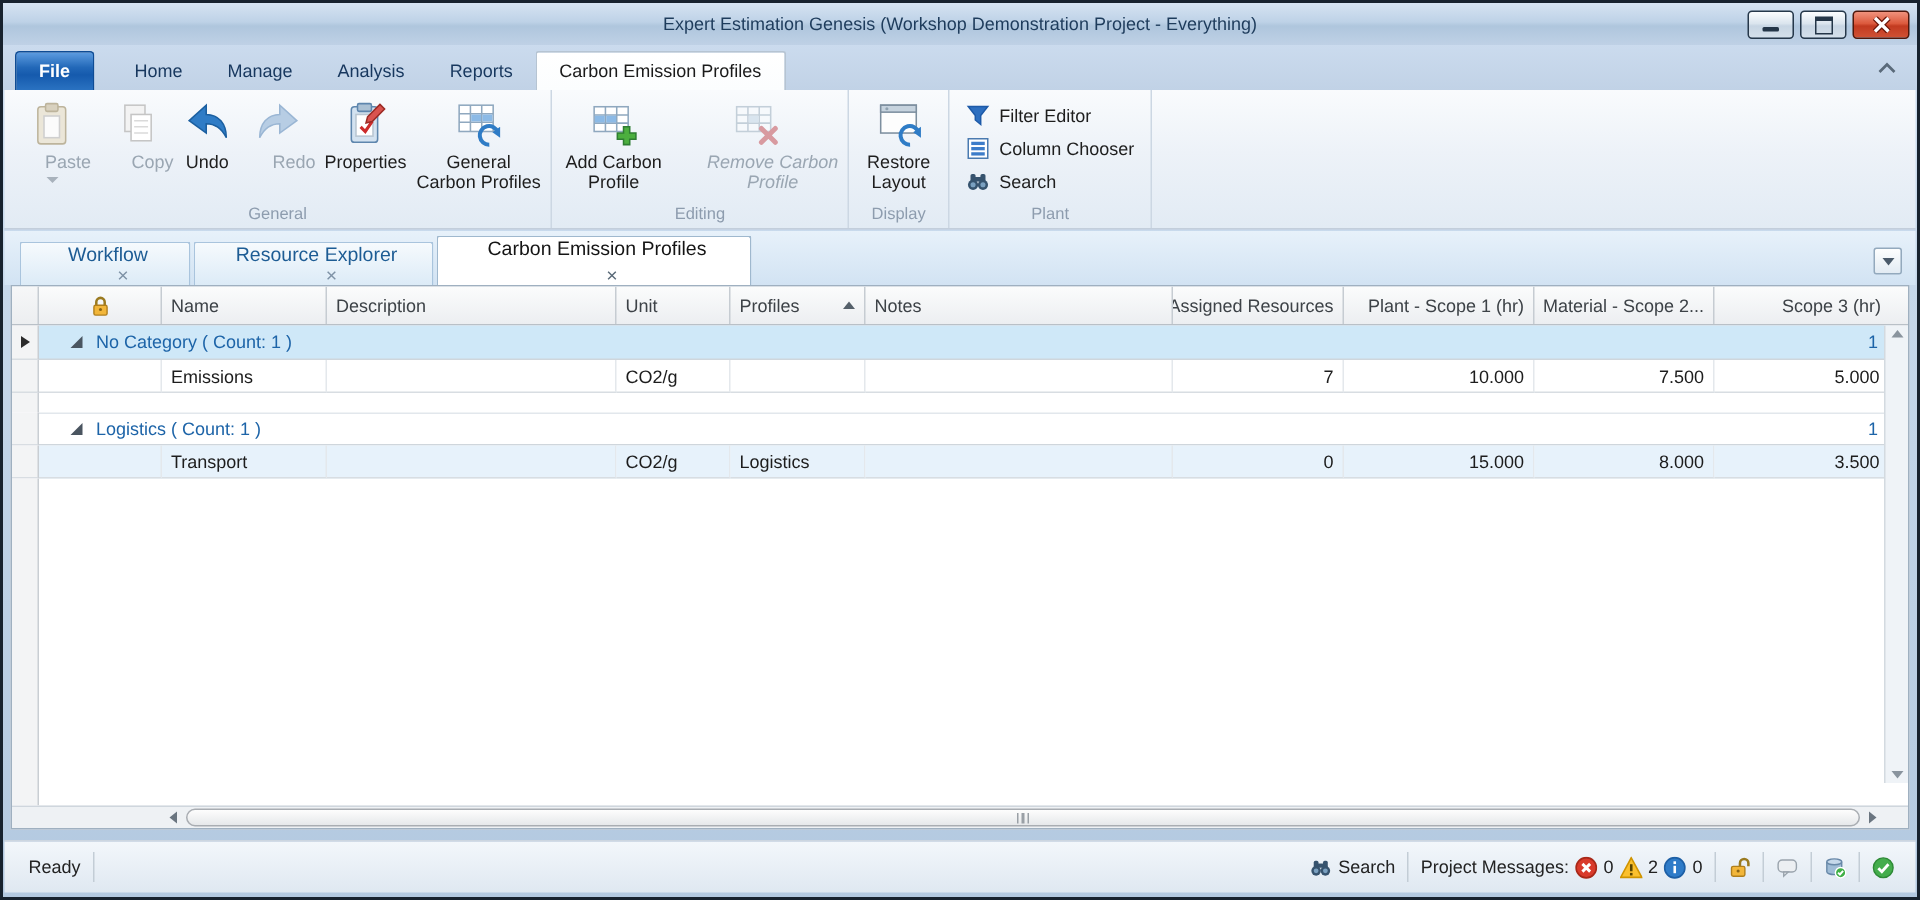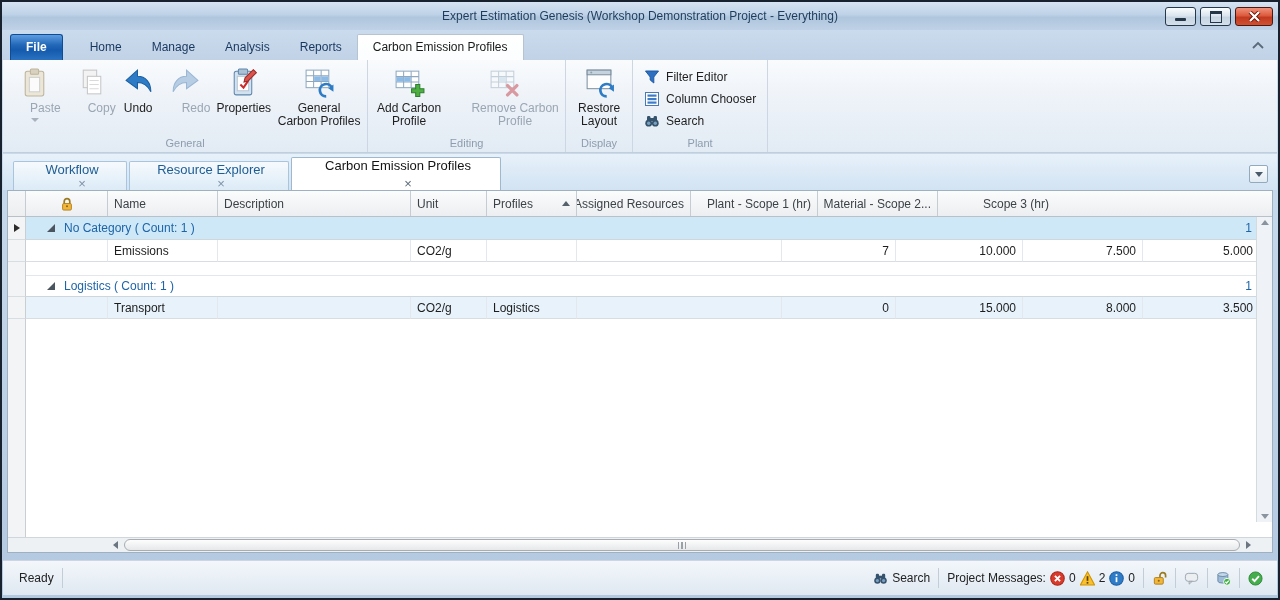--- a/index.html
+++ b/index.html
@@ -27,21 +27,21 @@
   .ribbon{position:absolute;left:1px;top:58px;right:1px;height:93px;background:linear-gradient(#f9fbfd,#edf2f8 45%,#e2ebf4);border-bottom:1px solid #c3cedb;display:flex;box-sizing:border-box;}
   .rgroup{display:flex;flex-direction:column;border-right:1px solid #ccd7e3;padding:1px 3px 0 3px;}
   .rgroup-buttons{flex:1;display:flex;align-items:flex-start;}
   .rgroup-label{height:16px;line-height:15px;text-align:center;font-size:11px;color:#8d9cae;}
   .bigbtn{display:flex;flex-direction:column;align-items:center;padding:3px 3px 0 3px;}
   .bigbtn .icn{height:36px;display:flex;align-items:center;justify-content:center;}
   .bigbtn .icn svg{width:33px;height:33px;}
   .bigbtn .lbl{font-size:12px;color:#1e1e1e;text-align:center;line-height:13px;margin-top:2px;}
   .bigbtn.disabled .lbl{color:#9aa6b2;margin-left:21px;}
   .caret{width:0;height:0;border-left:4px solid transparent;border-right:4px solid transparent;border-top:4px solid #a8b2bc;margin-top:3px;}
-  .w84{width:84px;} .w70{width:70px;} .w88{width:88px;} .w92{width:92px;} .w54{width:54px;}
+  .w84{width:84px;} .w70{width:70px;} .w88{width:88px;font-style:italic;} .w92{width:92px;} .w54{width:54px;}
   .smallbtns{display:flex;flex-direction:column;gap:1px;padding:5px 8px 0 8px;}
   .smallbtn{display:flex;align-items:center;gap:6px;font-size:12px;color:#1e1e1e;height:21px;}
   .smallbtn svg{width:16px;height:16px;}
 
   
   .doctabs{position:absolute;left:1px;top:152px;right:1px;height:36px;background:linear-gradient(#e7f1fa,#d2e3f3);display:flex;align-items:flex-end;padding-left:10px;box-sizing:border-box;}
   .dtab{height:29px;display:flex;align-items:center;justify-content:space-between;padding:0 10px 0 14px;font-size:13px;color:#1d5c94;background:linear-gradient(#f6fafd,#dcebf7);border:1px solid #a9c4dd;border-bottom:none;border-radius:2px 2px 0 0;margin-right:2px;box-sizing:border-box;flex-direction:column;}
   .dtab .x{margin-left:20px;color:#7e92a6;font-size:13px;line-height:13px;}
   .dtab.active{background:#ffffff;color:#141414;height:33px;border-color:#9fb8ce;}
   .dtab.active .x{color:#5a6a78;}
@@ -324,20 +324,23 @@
       <div class="hcell c-desc">
               <span>Description</span>
             </div>
       <div class="hcell c-unit">
               <span>Unit</span>
             </div>
       <div class="hcell c-cat">
               <span>Profiles</span>
               <span class="sortarrow"></span>
             </div>
+      <div class="hcell c-notes">
+              <span>Notes</span>
+            </div>
       <div class="hcell c-ares num">
               <span>Assigned Resources</span>
             </div>
       <div class="hcell c-plant num">
               <span>Plant - Scope 1 (hr)</span>
             </div>
       <div class="hcell c-mat num">
               <span>Material - Scope 2...</span>
             </div>
       <div class="hcell c-s3 num">

